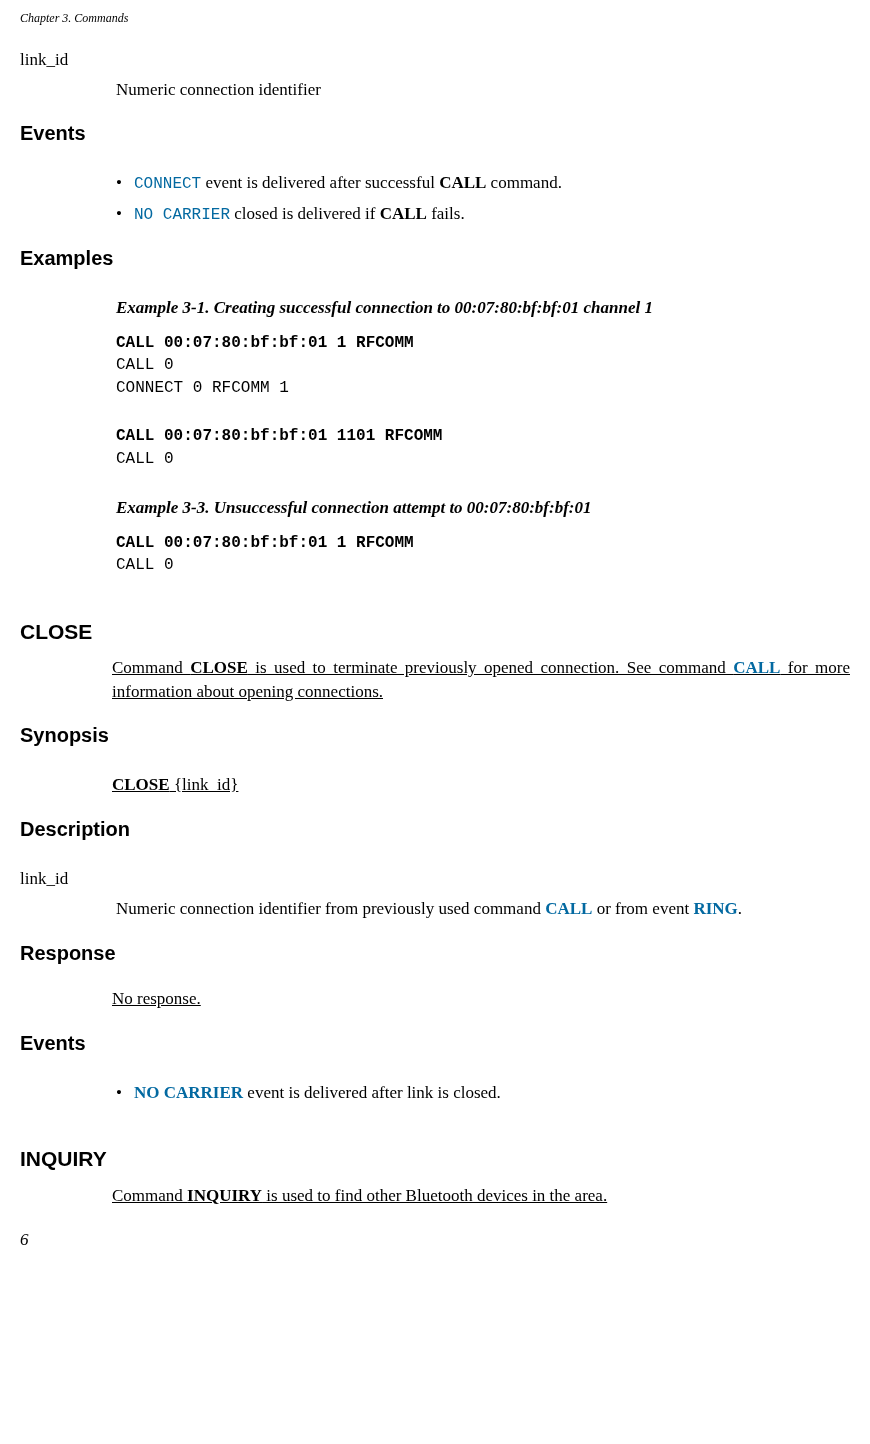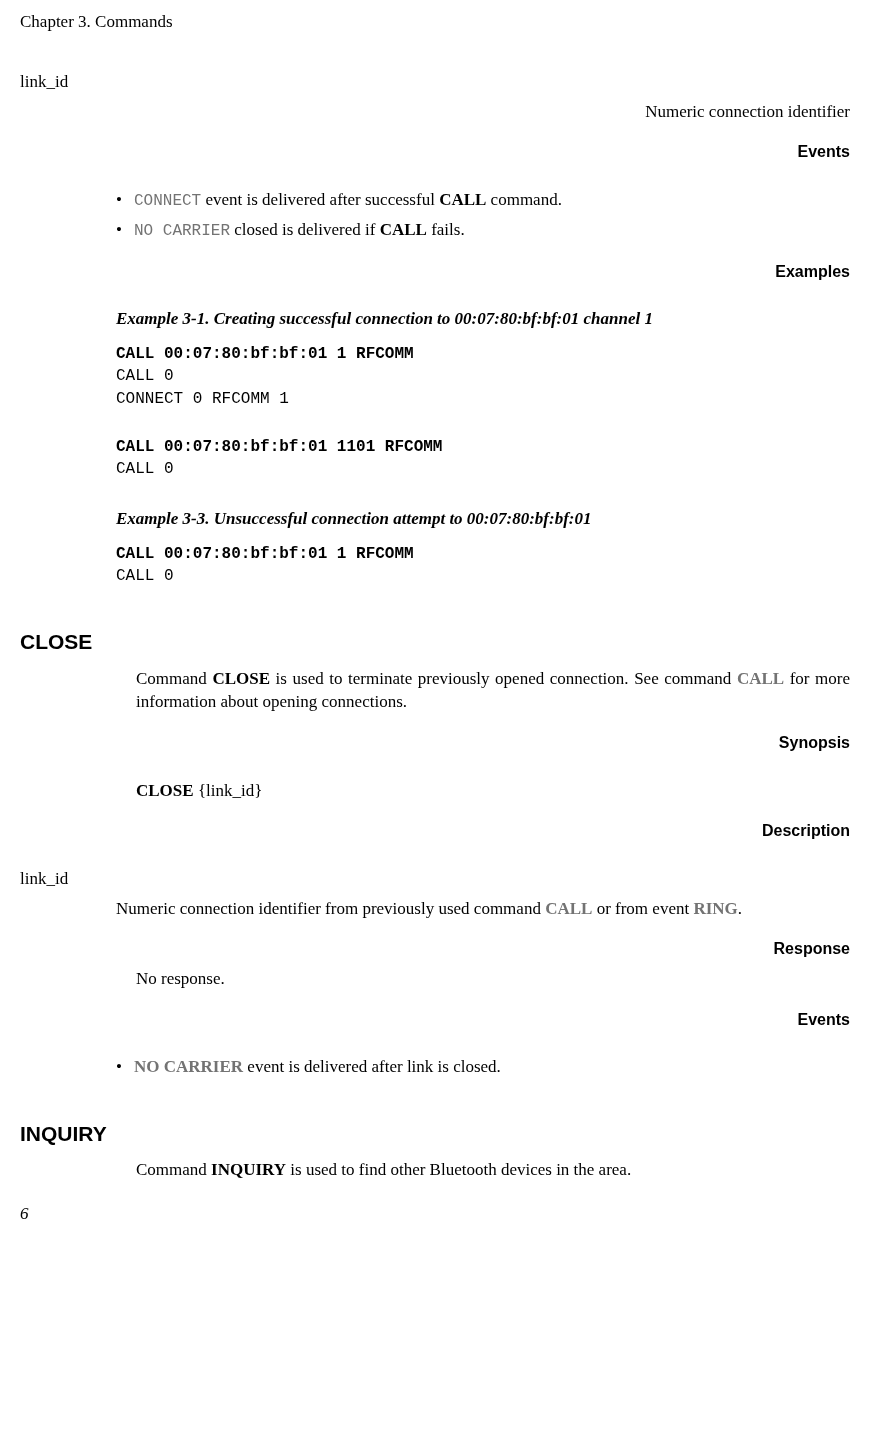--- a/index.html
+++ b/index.html
@@ -6,76 +6,76 @@
   body {
     font-family: "Palatino Linotype", "Book Antiqua", Palatino, serif;
     font-size: 17px;
     line-height: 1.4;
     color: #000;
     margin: 0;
     padding: 10px 20px 20px 20px;
     width: 830px;
   }
   .chapter-header {
-    font-size: 17px;
-    margin-bottom: 36px;
+    font-style: italic;
+    font-size: 12px;
+    margin-bottom: 21px;
   }
   .term {
     font-size: 17px;
     margin-bottom: 6px;
   }
   .term-def {
     margin-left: 96px;
     margin-bottom: 18px;
-    text-align: right;
   }
   .section-label {
     font-family: Arial, Helvetica, sans-serif;
     font-weight: bold;
-    font-size: 16px;
+    font-size: 20px;
     margin-top: 10px;
     margin-bottom: 24px;
-    text-align: right;
   }
-  .section-label.tight { margin-bottom: 6px; }
+  .section-label.tight { margin-bottom: 20px; }
   .bullet-list {
     margin-left: 96px;
     margin-bottom: 18px;
   }
   .bullet-item {
     display: flex;
     margin-bottom: 6px;
   }
   .bullet-dot {
     width: 18px;
     flex-shrink: 0;
   }
   .bullet-text {
     flex: 1;
   }
   .mono {
     font-family: "Courier New", Courier, monospace;
     font-size: 16px;
   }
-  .link-blue { color: #737373; }
+  .link-blue { color: #0369a1; }
   .bold { font-weight: bold; }
   .example-block {
     margin-left: 96px;
     margin-bottom: 26px;
   }
   .example-title {
     font-weight: bold;
     font-size: 17px;
     margin-bottom: 12px;
     font-style: italic;
   }
   .body-indent {
-    margin-left: 116px;
+    margin-left: 92px;
     margin-bottom: 18px;
     text-align: justify;
+    text-decoration: underline;
   }
   .heading-h2 {
     font-family: Arial, Helvetica, sans-serif;
     font-weight: bold;
     font-size: 21px;
     margin-top: 40px;
     margin-bottom: 10px;
   }
   .page-num {
     font-style: italic;

